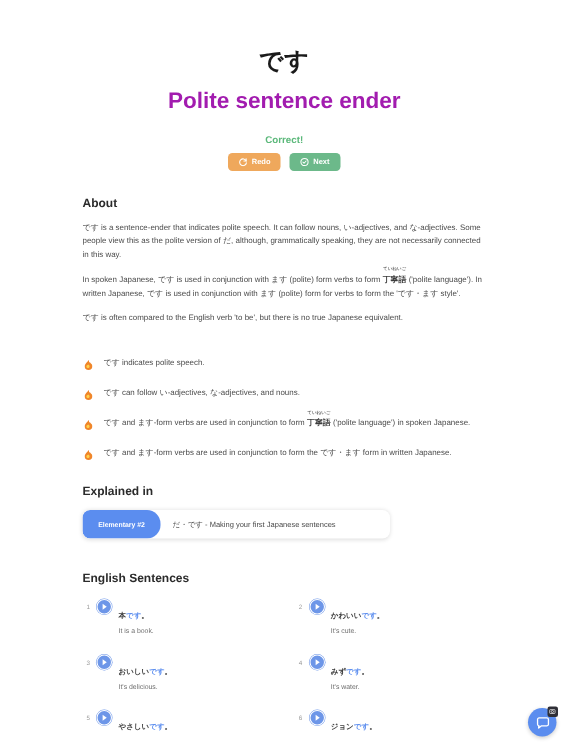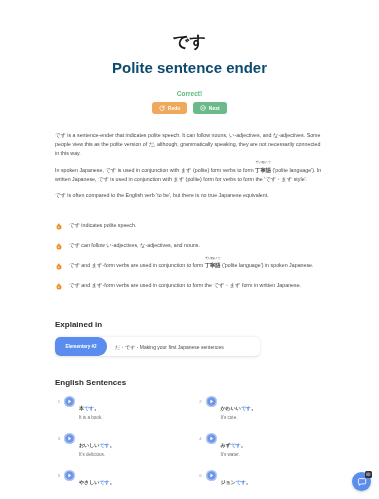--- a/index.html
+++ b/index.html
@@ -28,21 +28,21 @@
     font-size: 16px;
     font-weight: 700;
     color: #1a1a1a;
     letter-spacing: 0.5px;
     line-height: 20px;
   }
   .hdr-en {
     margin-top: 7px;
     font-size: 15px;
     font-weight: 700;
-    color: #0c4a6e;
+    color: #a21caf;
     line-height: 18px;
   }
   .correct {
     margin-top: 13px;
     font-size: 6.5px;
     color: #5bb87a;
     font-weight: 600;
   }
   .btn-row {
     margin-top: 5px;
@@ -115,21 +115,21 @@
     margin-top: 0.5px;
   }
   .bullet-icon svg { display: block; width: 8px; height: 8px; }
   .sum-text {
     font-size: 5.3px;
     line-height: 9px;
     color: #4a4a4a;
   }
 
   
-  .explained { margin-top: 30px; }
+  .explained { margin-top: 16px; }
   .lesson-card {
     display: flex;
     align-items: stretch;
     background: #ffffff;
     border-radius: 5px;
     box-shadow: 0 0.5px 3px rgba(0,0,0,0.13);
     overflow: hidden;
     height: 19px;
     width: 100%;
     max-width: 205px;
@@ -261,20 +261,21 @@
               <circle cx="8" cy="8" r="6.4"></circle>
               <path d="M5.2 8.2l2 2 3.6-4"></path>
             </svg>
           </span>
           <span>Next</span>
         </button>
       </div>
     </div>
 
     <div class="about">
+      <div class="sec-title">About</div>
 
       <p class="para">です is a sentence-ender that indicates polite speech. It can follow nouns, い-adjectives, and な-adjectives. Some people view this as the polite version of だ, although, grammatically speaking, they are not necessarily connected in this way.</p>
 
       <p class="para">
         <span>In spoken Japanese, です is used in conjunction with ます (polite) form verbs to form </span><span class="ruby-wrap jp"><span class="ruby-top">ていねいご</span><span>丁寧語</span></span><span> ('polite language'). In written Japanese, です is used in conjunction with ます (polite) form for verbs to form the 'です・ます style'.</span>
       </p>
 
       <p class="para">です is often compared to the English verb 'to be', but there is no true Japanese equivalent.</p>
     </div>
 

